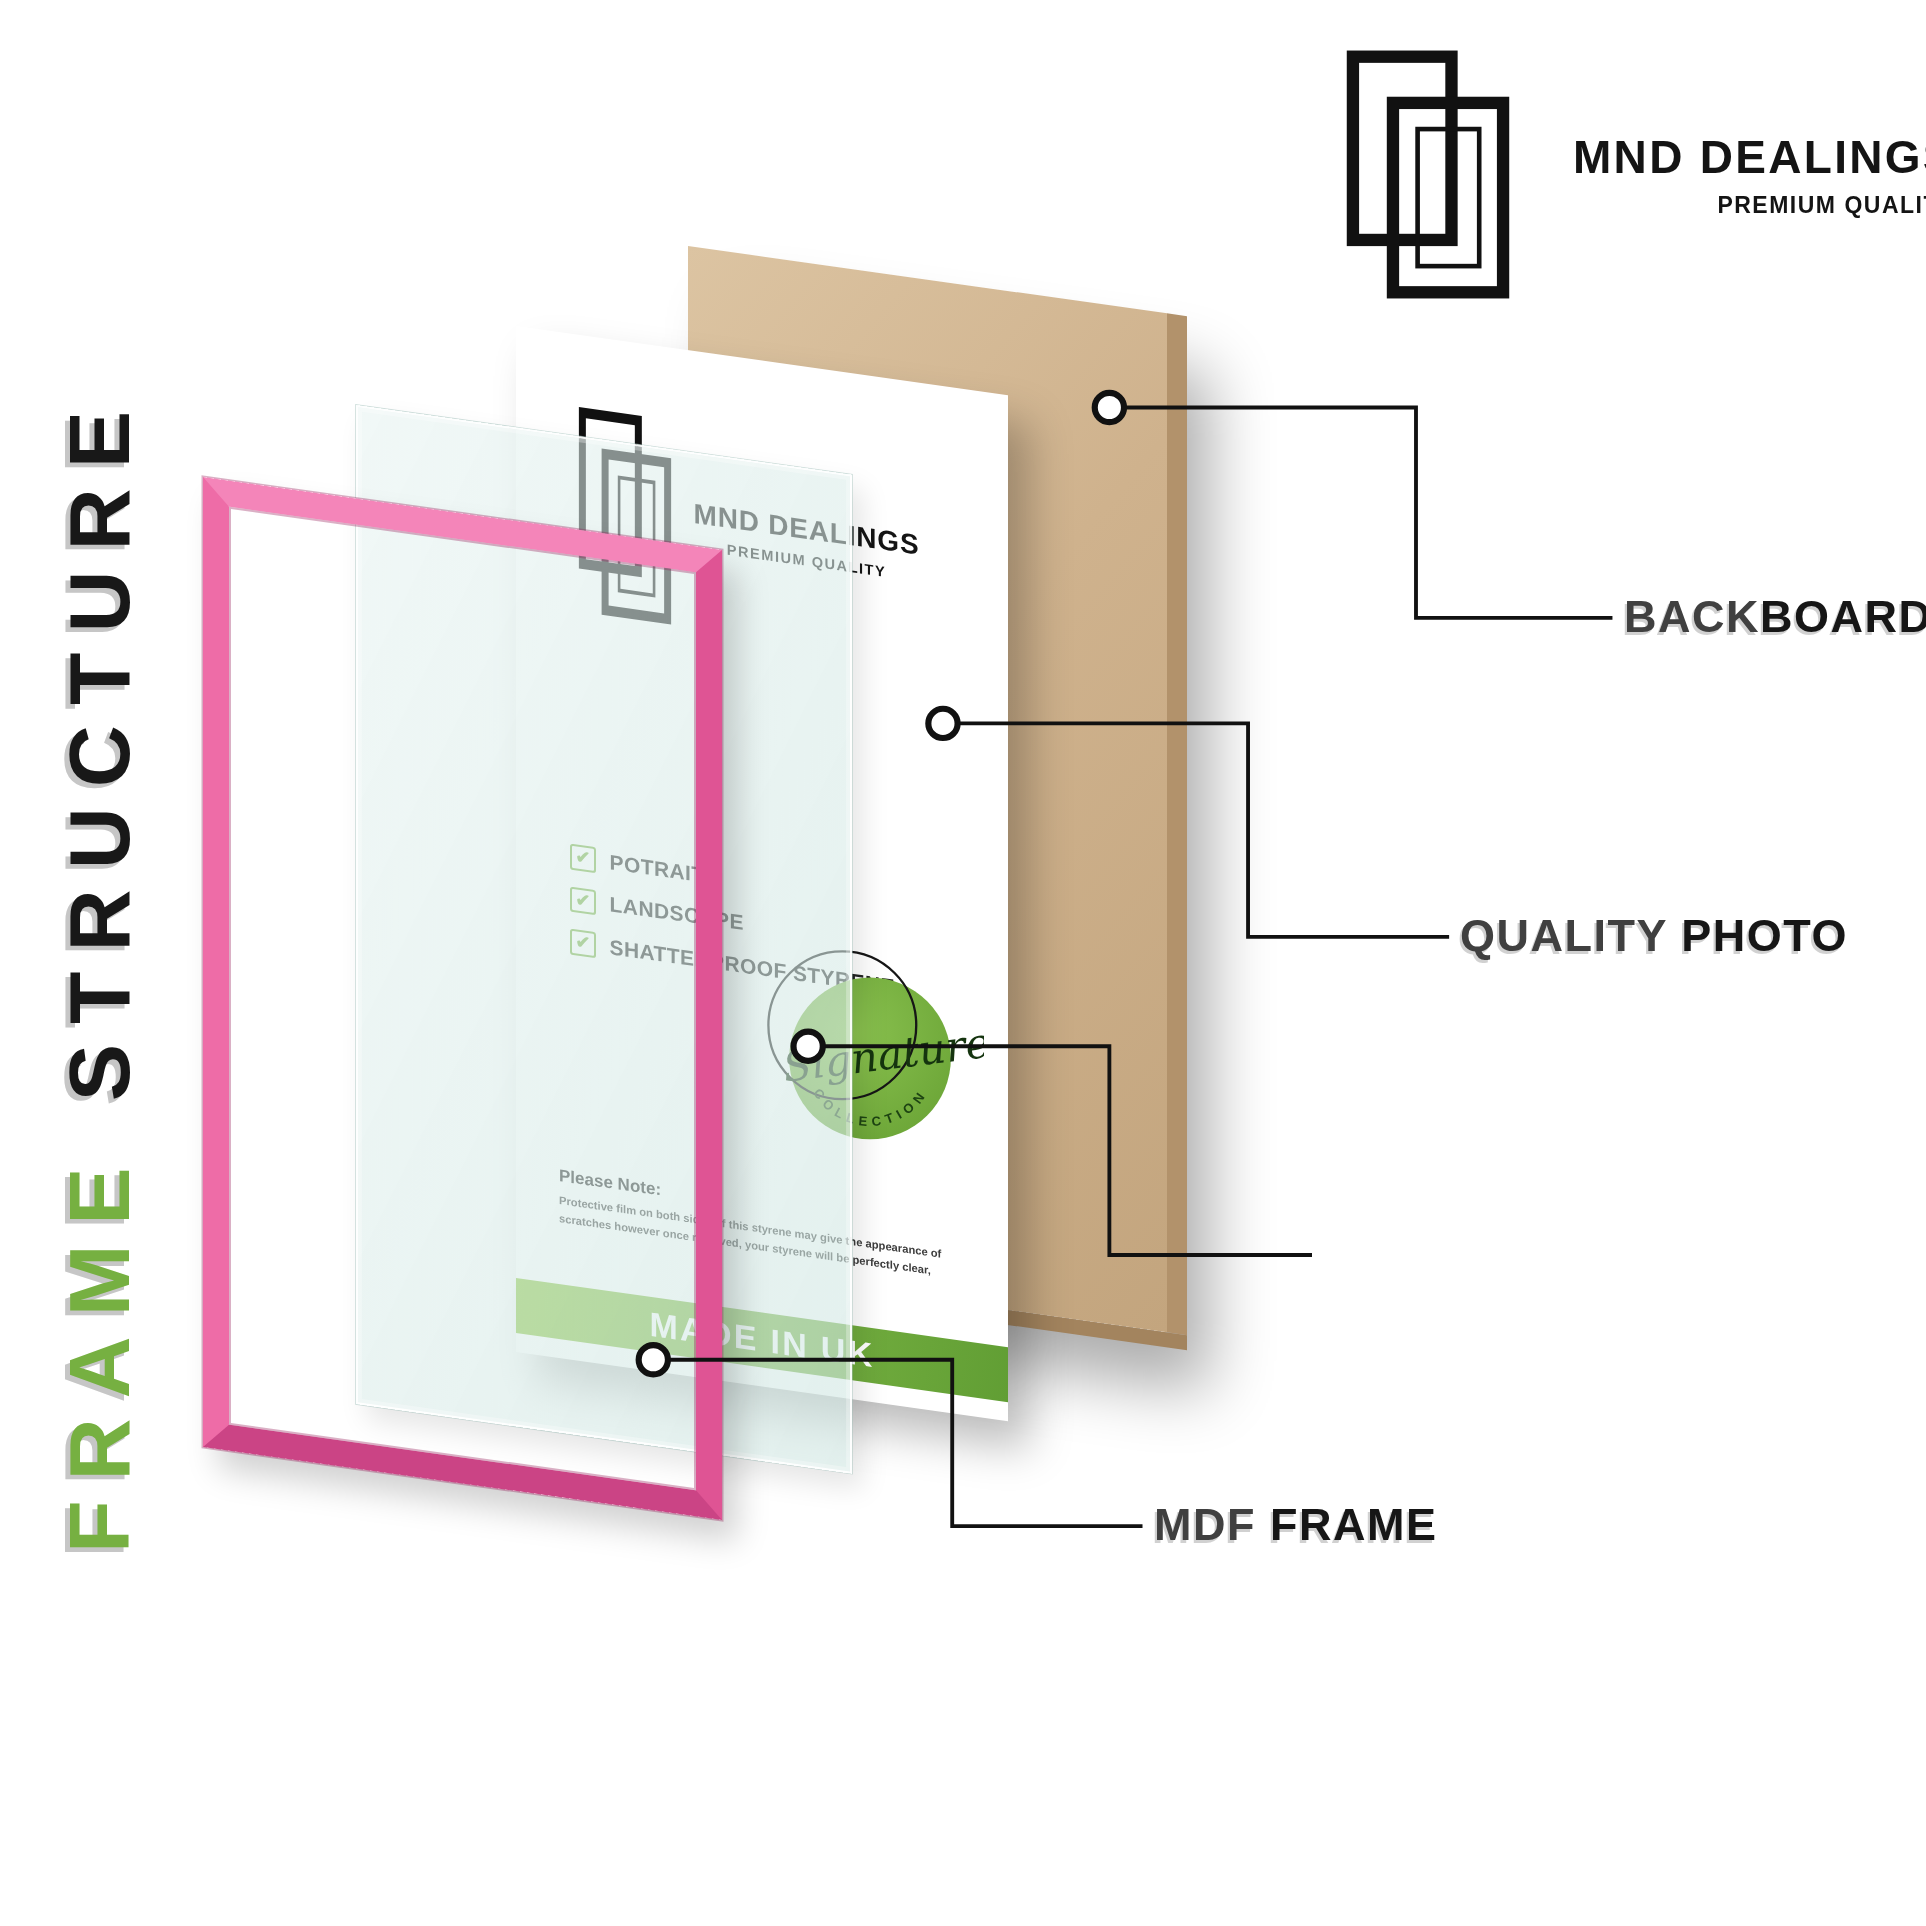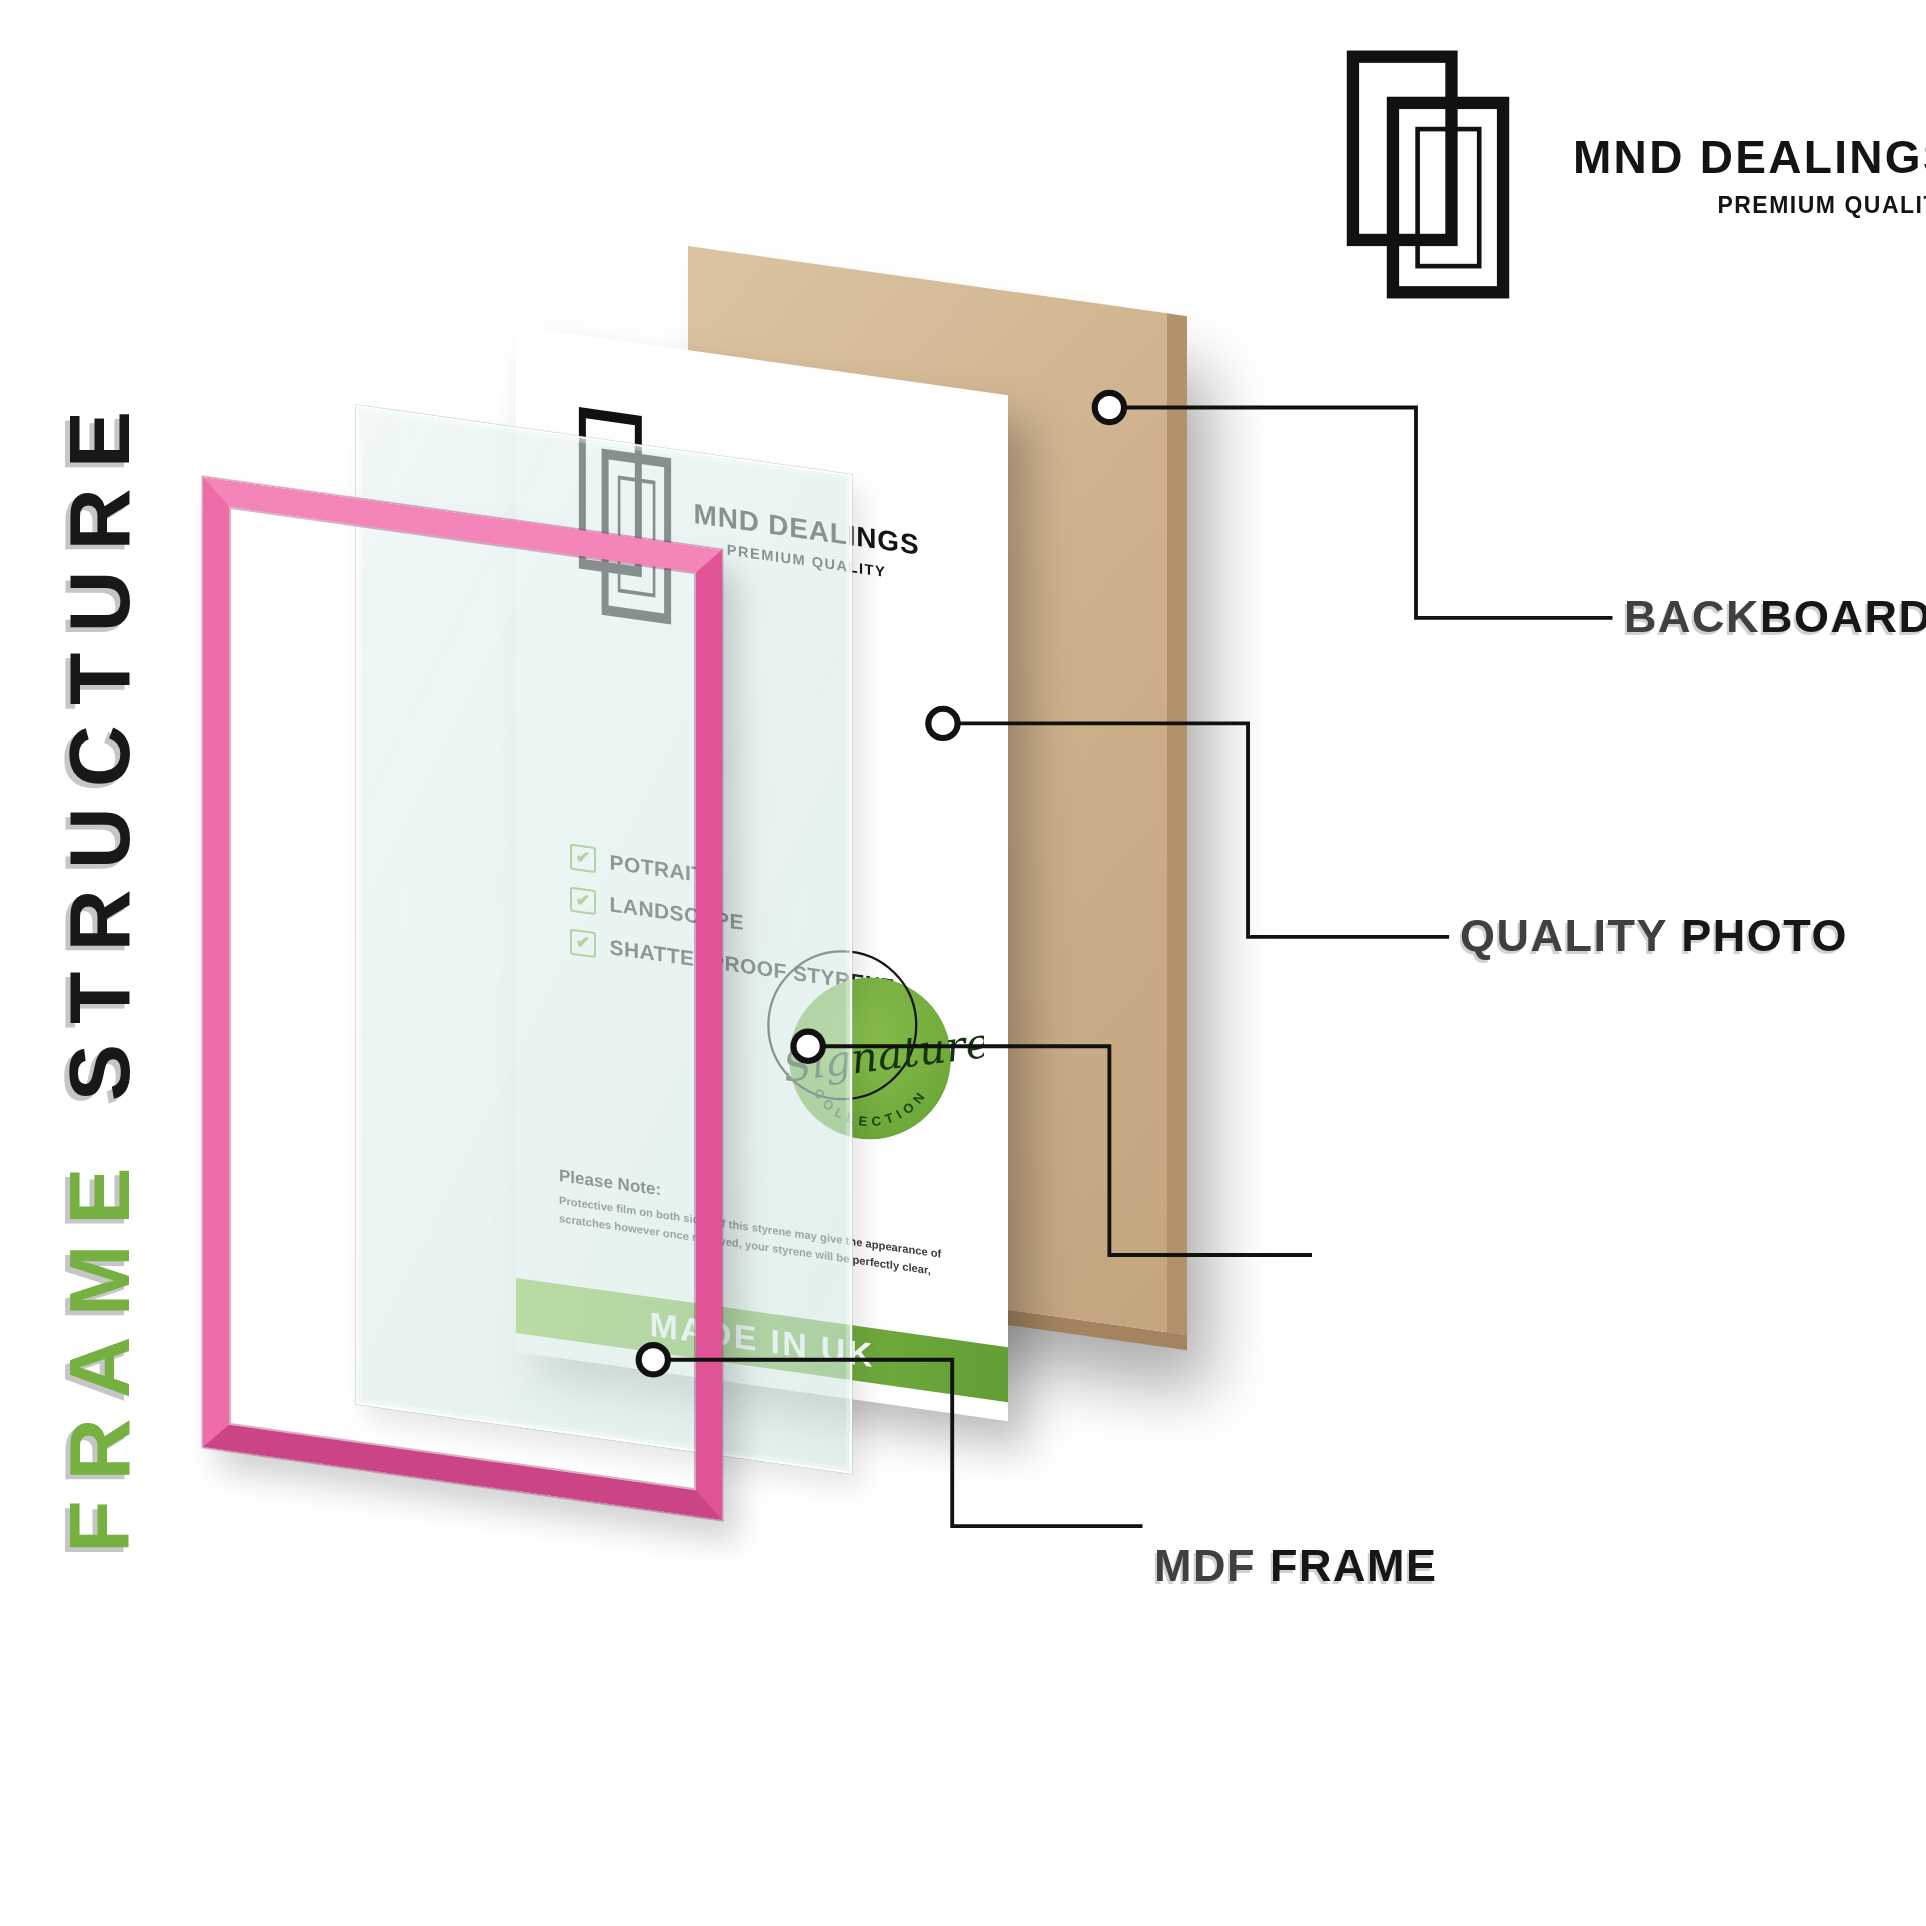--- a/index.html
+++ b/index.html
@@ -60,21 +60,21 @@
 
   
   .callout-svg{position:absolute;left:0;top:0;z-index:60;}
   .c-label{position:absolute;z-index:70;transform:translateY(-52%);font-weight:bold;font-size:45px;
     letter-spacing:1.5px;white-space:nowrap;text-shadow:-2.3px 3.1px 0 rgba(0,0,0,0.18);}
   .lbl-accent{color:#404040;}
   .lbl-rest{color:#161616;}
   .lab-backboard{left:1624px;top:618px;}
   .lab-photo{left:1460px;top:937px;}
   .lab-perspex{left:1323px;top:1255px;}
-  .lab-mdf{left:1154px;top:1526px;margin-top:41px;}
+  .lab-mdf{left:1154px;top:1526px;}
 </style>
 </head>
 <body>
 
 <div class="canvas">
 
   <div class="brand">
     <svg width="166" height="251" viewBox="0 0 215 326">
       <rect x="10" y="10" width="128" height="238" fill="none" stroke="#111" stroke-width="16"></rect>
       <rect x="62" y="70" width="143" height="246" fill="none" stroke="#111" stroke-width="16"></rect>

